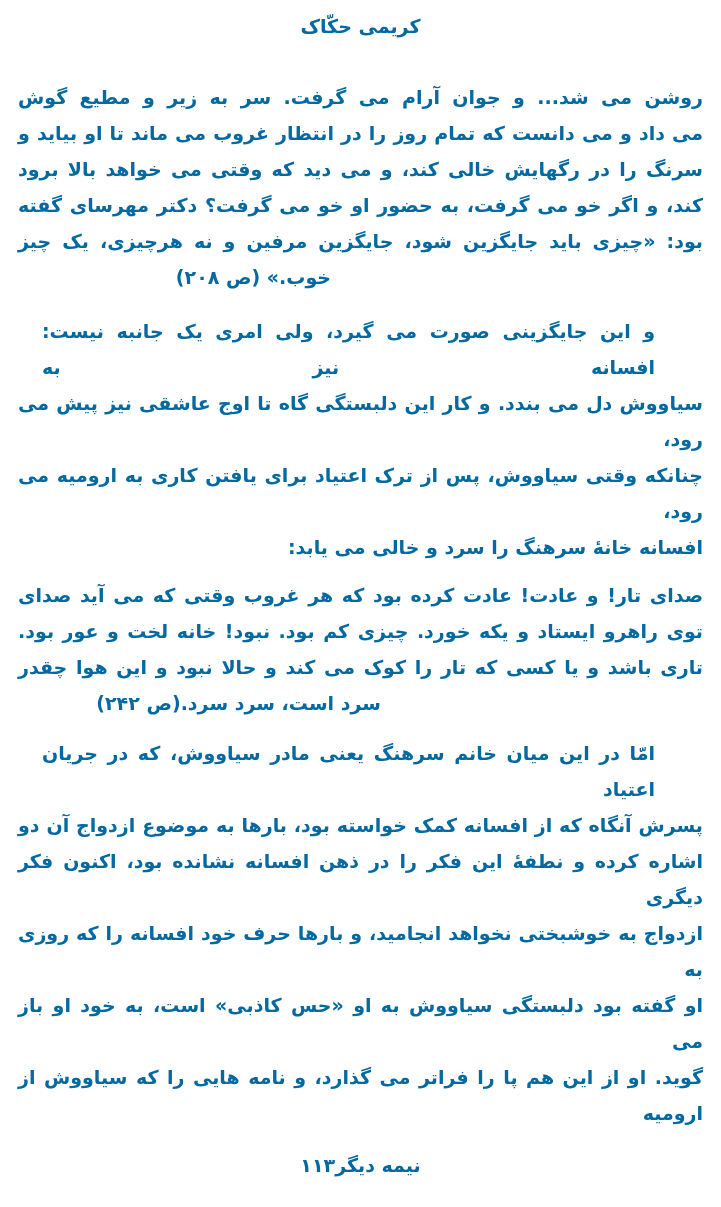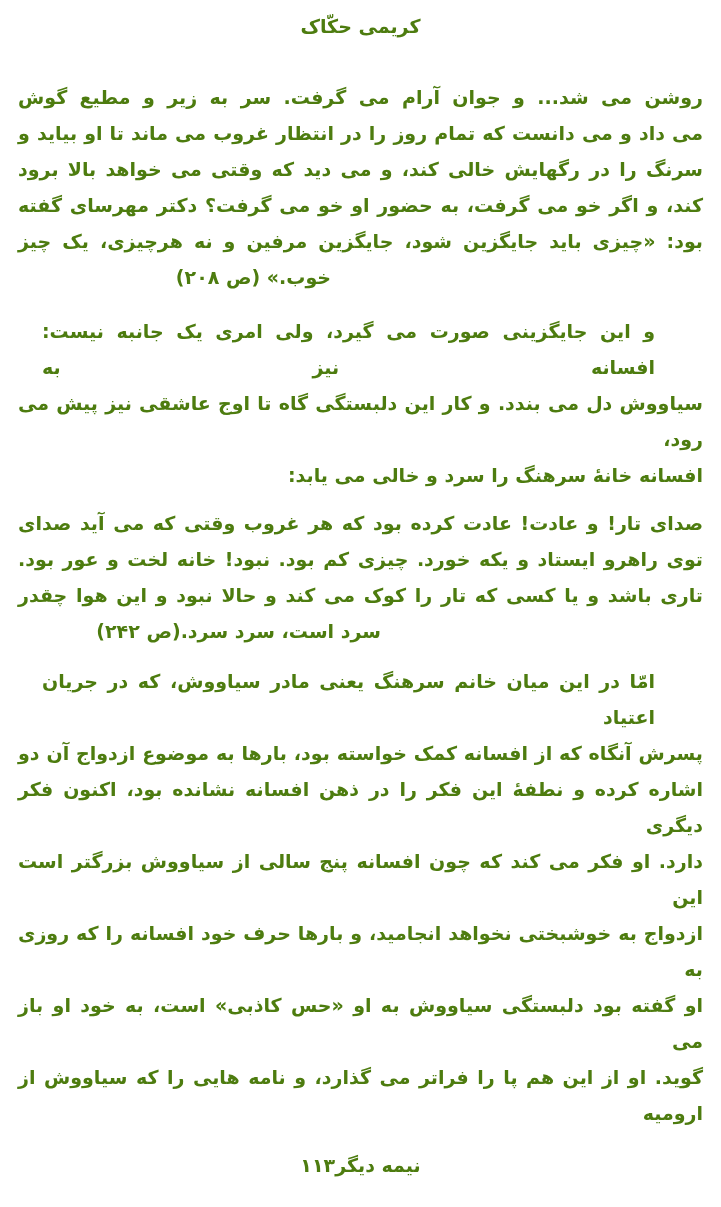--- a/index.html
+++ b/index.html
@@ -4,21 +4,21 @@
 <style>
   html, body { margin: 0; padding: 0; background: #ffffff; }
   .page {
     position: relative;
     width: 721px;
     height: 1207px;
     background: #ffffff;
     direction: rtl;
     font-family: "DejaVu Sans", sans-serif;
     font-weight: bold;
-    color: #4d7c0f;
+    color: #0369a1;
     overflow: hidden;
   }
   .header {
     padding-top: 13px;
     text-align: center;
     font-size: 19px;
     line-height: 26px;
   }
   .content {
     padding: 0 18px;
@@ -65,35 +65,35 @@
       <div class="line">می داد و می دانست که تمام روز را در انتظار غروب می ماند تا او بیاید و</div>
       <div class="line">سرنگ را در رگهایش خالی کند، و می دید که وقتی می خواهد بالا برود</div>
       <div class="line">کند، و اگر خو می گرفت، به حضور او خو می گرفت؟ دکتر مهرسای گفته</div>
       <div class="line">بود: «چیزی باید جایگزین شود، جایگزین مرفین و نه هرچیزی، یک چیز</div>
       <div class="line end shiftA">خوب.» (ص ۲۰۸)</div>
     </div>
 
     <div class="para gap-lg">
       <div class="line ind1">و این جایگزینی صورت می گیرد، ولی امری یک جانبه نیست: افسانه نیز به</div>
       <div class="line">سیاووش دل می بندد. و کار این دلبستگی گاه تا اوج عاشقی نیز پیش می رود،</div>
+      <div class="line">چنانکه وقتی سیاووش، پس از ترک اعتیاد برای یافتن کاری به ارومیه می رود،</div>
       <div class="line end">افسانه خانهٔ سرهنگ را سرد و خالی می یابد:</div>
     </div>
 
     <div class="para gap-md">
       <div class="line">صدای تار! و عادت! عادت کرده بود که هر غروب وقتی که می آید صدای</div>
       <div class="line">توی راهرو ایستاد و یکه خورد. چیزی کم بود. نبود! خانه لخت و عور بود.</div>
       <div class="line">تاری باشد و یا کسی که تار را کوک می کند و حالا نبود و این هوا چقدر</div>
       <div class="line end shiftB">سرد است، سرد سرد.(ص ۲۴۲)</div>
     </div>
 
     <div class="para gap-sm">
       <div class="line ind1">امّا در این میان خانم سرهنگ یعنی مادر سیاووش، که در جریان اعتیاد</div>
       <div class="line">پسرش آنگاه که از افسانه کمک خواسته بود، بارها به موضوع ازدواج آن دو</div>
       <div class="line">اشاره کرده و نطفهٔ این فکر را در ذهن افسانه نشانده بود، اکنون فکر دیگری</div>
-      <div class="line">دارد. او فکر می کند که چون افسانه پنج سالی از سیاووش بزرگتر است این</div>
       <div class="line">ازدواج به خوشبختی نخواهد انجامید، و بارها حرف خود افسانه را که روزی به</div>
       <div class="line">او گفته بود دلبستگی سیاووش به او «حس کاذبی» است، به خود او باز می</div>
       <div class="line">گوید. او از این هم پا را فراتر می گذارد، و نامه هایی را که سیاووش از ارومیه</div>
 
     </div>
 
   </div>
 
   <div class="footer">نیمه دیگر۱۱۳</div>
 

